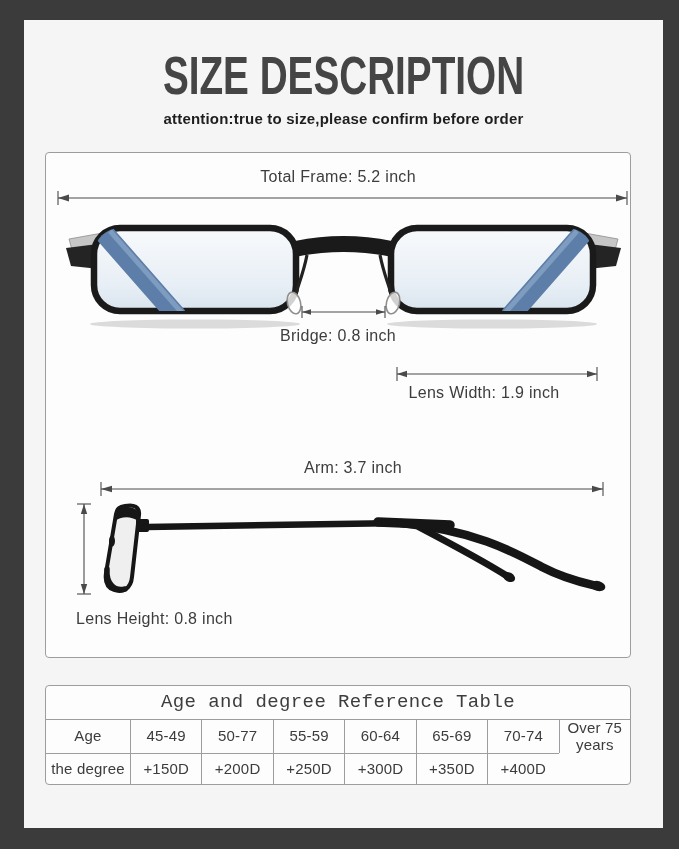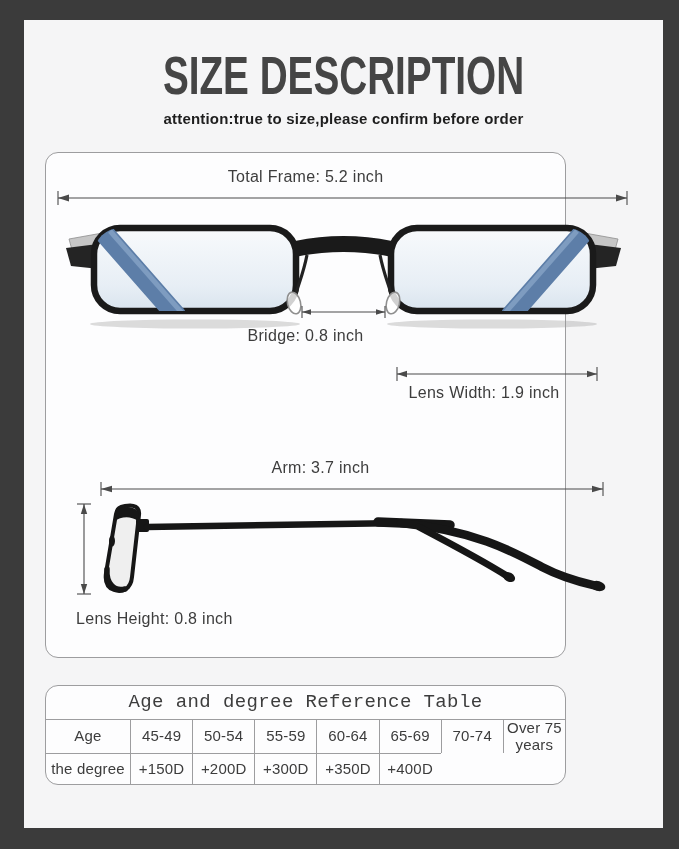--- a/index.html
+++ b/index.html
@@ -17,22 +17,22 @@
   .title{
     margin:26px 0 0 0;font-size:53px;line-height:1.12;font-weight:bold;
     color:#454545;transform:scaleX(0.73);transform-origin:50% 50%;
     white-space:nowrap;letter-spacing:0px;
   }
   .subtitle{
     margin-top:5px;font-size:15px;font-weight:bold;color:#1e1e1e;
     letter-spacing:0.2px;
   }
   .panel{
-    position:absolute;left:21px;width:521px;box-sizing:border-box;
-    background:#fdfdfe;border:1px solid #9d9d9f;border-radius:13px;
+    position:absolute;left:21px;width:586px;box-sizing:border-box;
+    background:#fdfdfe;border:1px solid #9d9d9f;border-radius:4px;
   }
   .main-panel{top:132px;height:506px;}
   .diagram{position:absolute;left:0;top:0;}
   .lbl{position:absolute;font-size:16px;color:#3d3d3d;letter-spacing:0.3px;}
   .lbl.total{top:15px;left:0;right:0;text-align:center;}
   .lbl.bridge{top:174px;left:0;right:0;text-align:center;}
   .lbl.lensw{top:231px;left:308px;width:260px;text-align:center;}
   .lbl.arm{top:306px;left:0;right:0;text-align:center;padding-left:30px;box-sizing:border-box;}
   .lbl.lensh{top:457px;left:30px;}
   .table-panel{top:665px;height:100px;overflow:hidden;}
@@ -163,29 +163,30 @@
       <div class="lbl lensw">Lens Width: 1.9 inch</div>
       <div class="lbl arm">Arm: 3.7 inch</div>
       <div class="lbl lensh">Lens Height: 0.8 inch</div>
     </div>
 
     <div class="panel table-panel">
       <div class="t-title">Age and degree Reference Table</div>
       <div class="t-grid">
         <div class="cell">Age</div>
         <div class="cell">45-49</div>
-        <div class="cell">50-54</div>
+        <div class="cell">50-77</div>
         <div class="cell">55-59</div>
         <div class="cell">60-64</div>
         <div class="cell">65-69</div>
         <div class="cell">70-74</div>
         <div class="cell">Over 75 years</div>
         <div class="cell">the degree</div>
         <div class="cell">+150D</div>
         <div class="cell">+200D</div>
+        <div class="cell">+250D</div>
         <div class="cell">+300D</div>
         <div class="cell">+350D</div>
         <div class="cell">+400D</div>
       </div>
     </div>
 
   </div>
 </div>
 
 </body></html>

